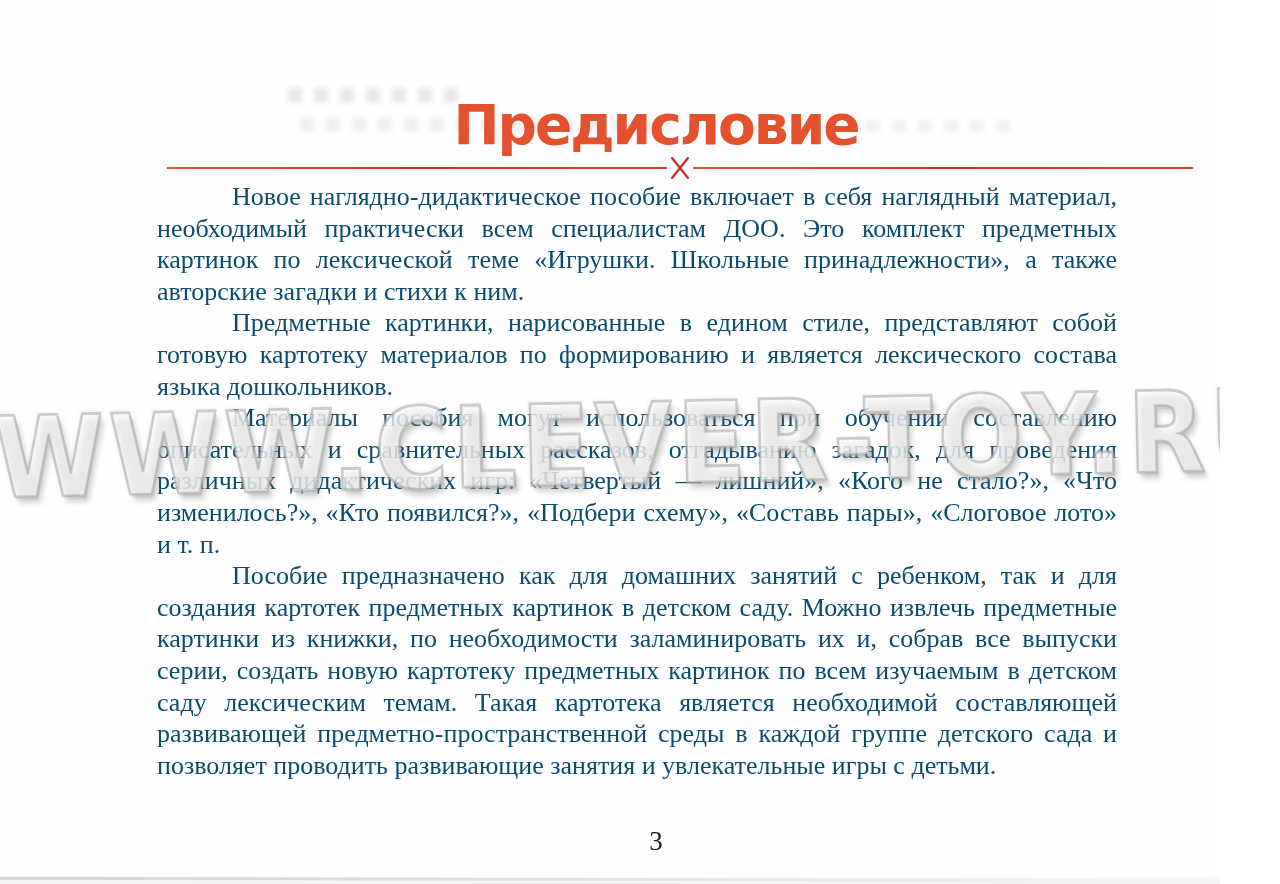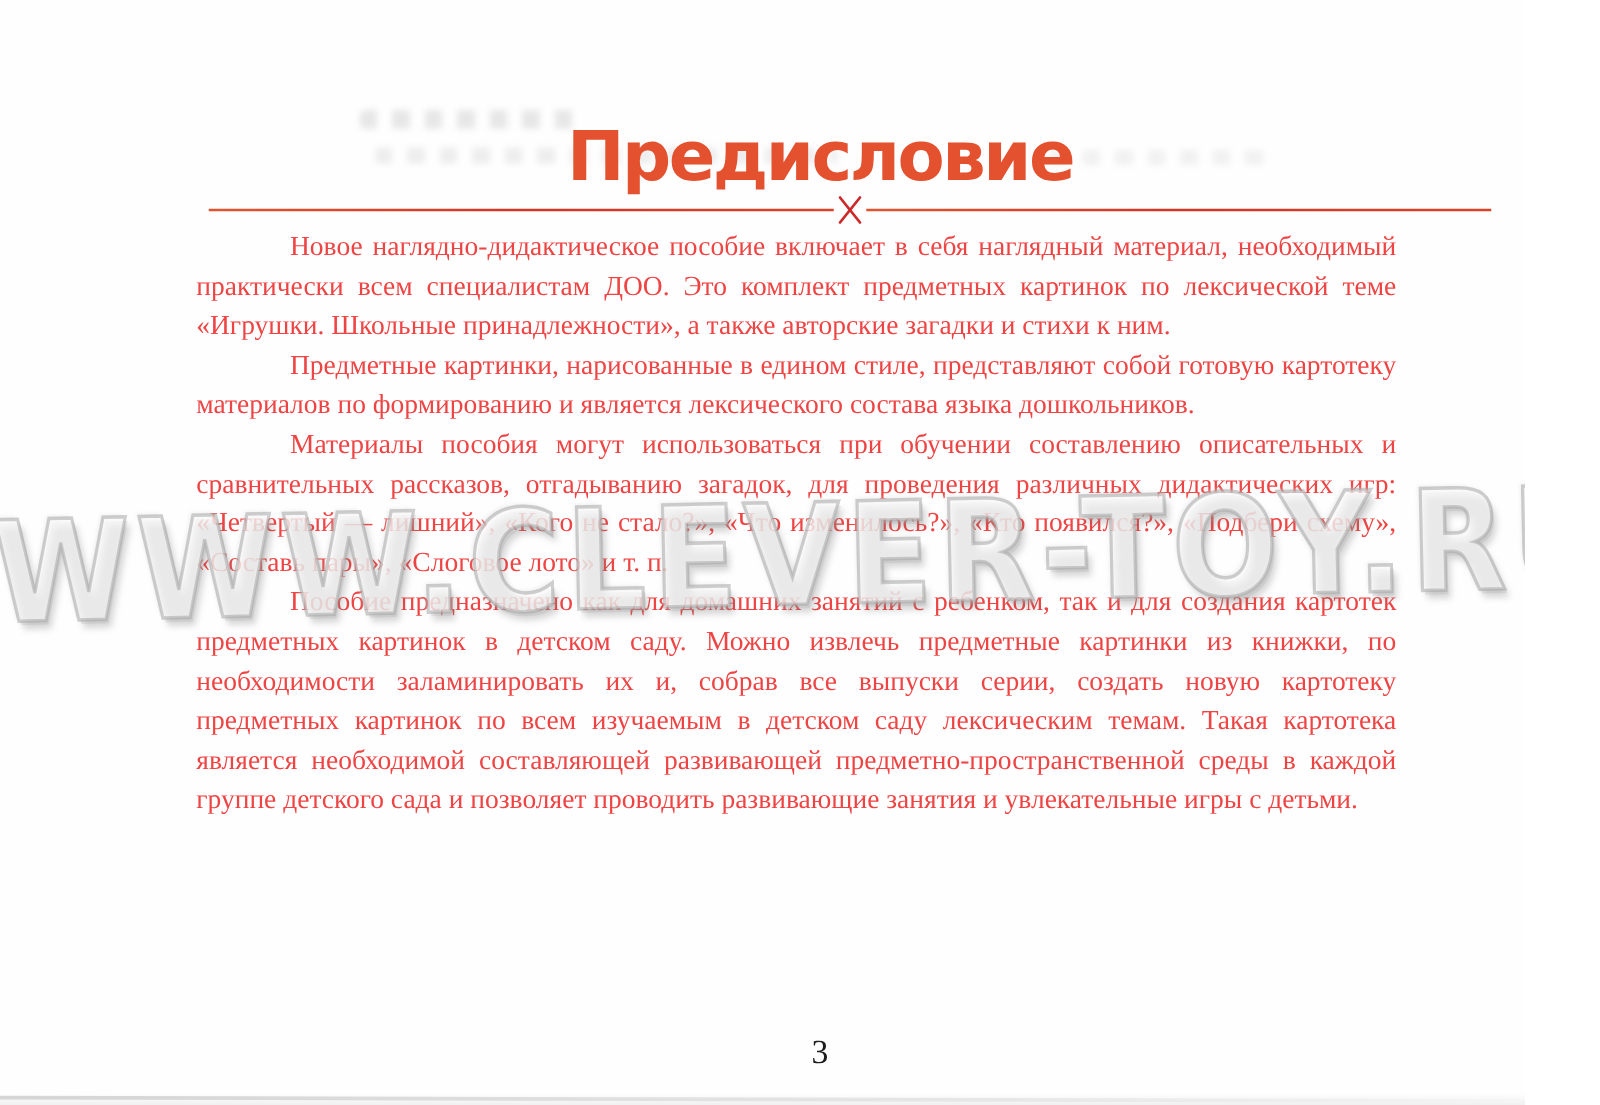--- a/index.html
+++ b/index.html
@@ -67,23 +67,23 @@
     margin: 0 2px;
     flex: 0 0 auto;
   }
 
   
   .textblock {
     position: absolute;
     top: 181px;
     left: 157px;
     width: 960px;
-    font-size: 22px;
+    font-size: 26px;
     line-height: 31.6px;
-    color: #ef4444;
+    color: #0c4a6e;
     z-index: 2;
   }
   .textblock p {
     margin: 0;
     text-indent: 75px;
     text-align: justify;
     text-align-last: left;
   }
 
   

